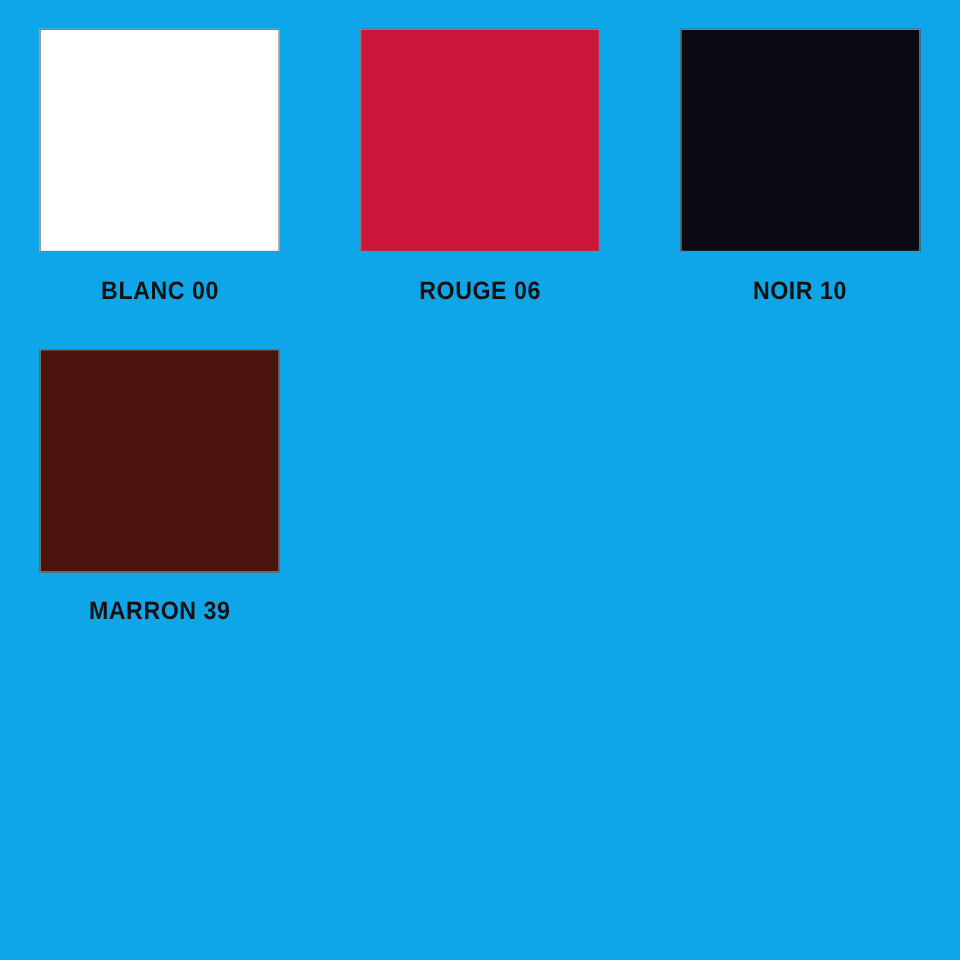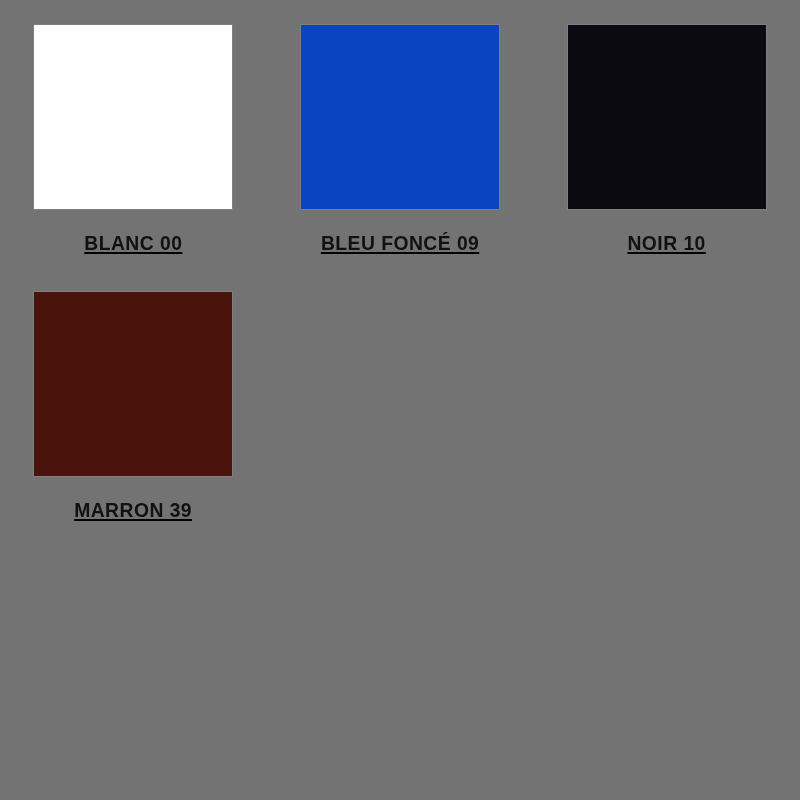--- a/index.html
+++ b/index.html
@@ -52,32 +52,32 @@
     text-align: center;
     line-height: 1;
     white-space: nowrap;
     transform: scaleX(0.92);
     transform-origin: center;
   }
 </style>
 </head>
 <body style="background-color: rgb(255, 255, 255);">
 
-<div id="swatch-chart" style="background-color: #737373; text-decoration: underline;">
+<div id="swatch-chart" style="background-color: #0ea5e9;">
 
   <div class="swatch-cell">
     <div class="swatch-chip" style="background-color: rgb(255, 255, 255); border-color: rgb(128, 128, 128);"></div>
     <div class="swatch-label" style="color: rgb(17, 17, 17);">BLANC 00</div>
   </div>
 
+  <div class="swatch-cell">
+    <div class="swatch-chip" style="background-color: rgb(204, 22, 57); border-color: rgb(128, 128, 128);"></div>
+    <div class="swatch-label" style="color: rgb(17, 17, 17);">ROUGE 06</div>
+  </div>
 
-  <div class="swatch-cell">
-    <div class="swatch-chip" style="background-color: rgb(10, 68, 190); border-color: rgb(128, 128, 128);"></div>
-    <div class="swatch-label" style="color: rgb(17, 17, 17);">BLEU FONCÉ 09</div>
-  </div>
 
   <div class="swatch-cell">
     <div class="swatch-chip" style="background-color: rgb(11, 10, 18); border-color: rgb(128, 128, 128);"></div>
     <div class="swatch-label" style="color: rgb(17, 17, 17);">NOIR 10</div>
   </div>
 
 
   <div class="swatch-cell">
     <div class="swatch-chip" style="background-color: rgb(74, 20, 12); border-color: rgb(128, 128, 128);"></div>
     <div class="swatch-label" style="color: rgb(17, 17, 17);">MARRON 39</div>

